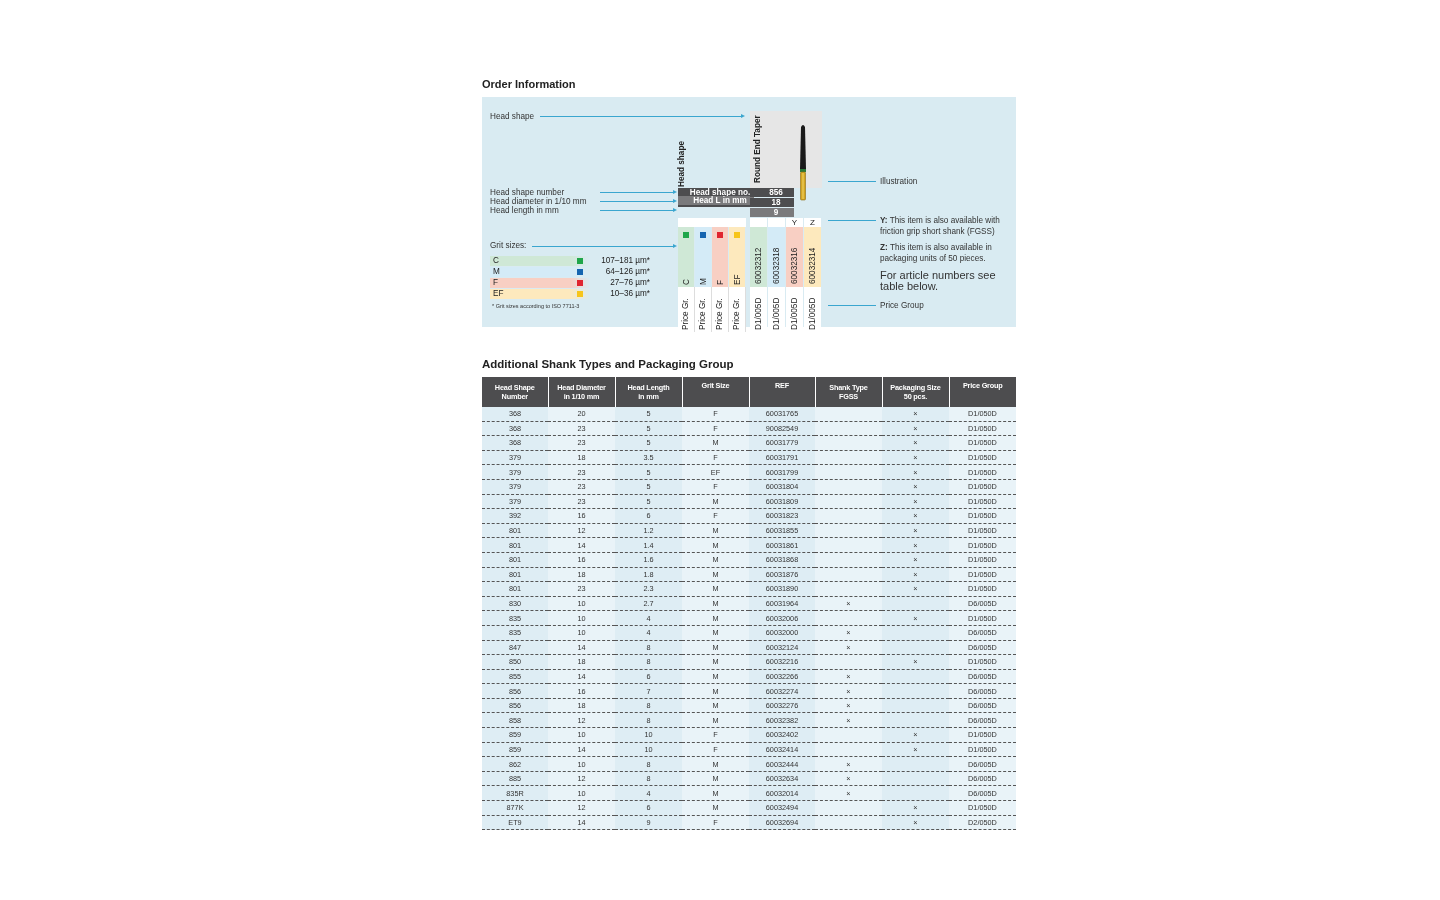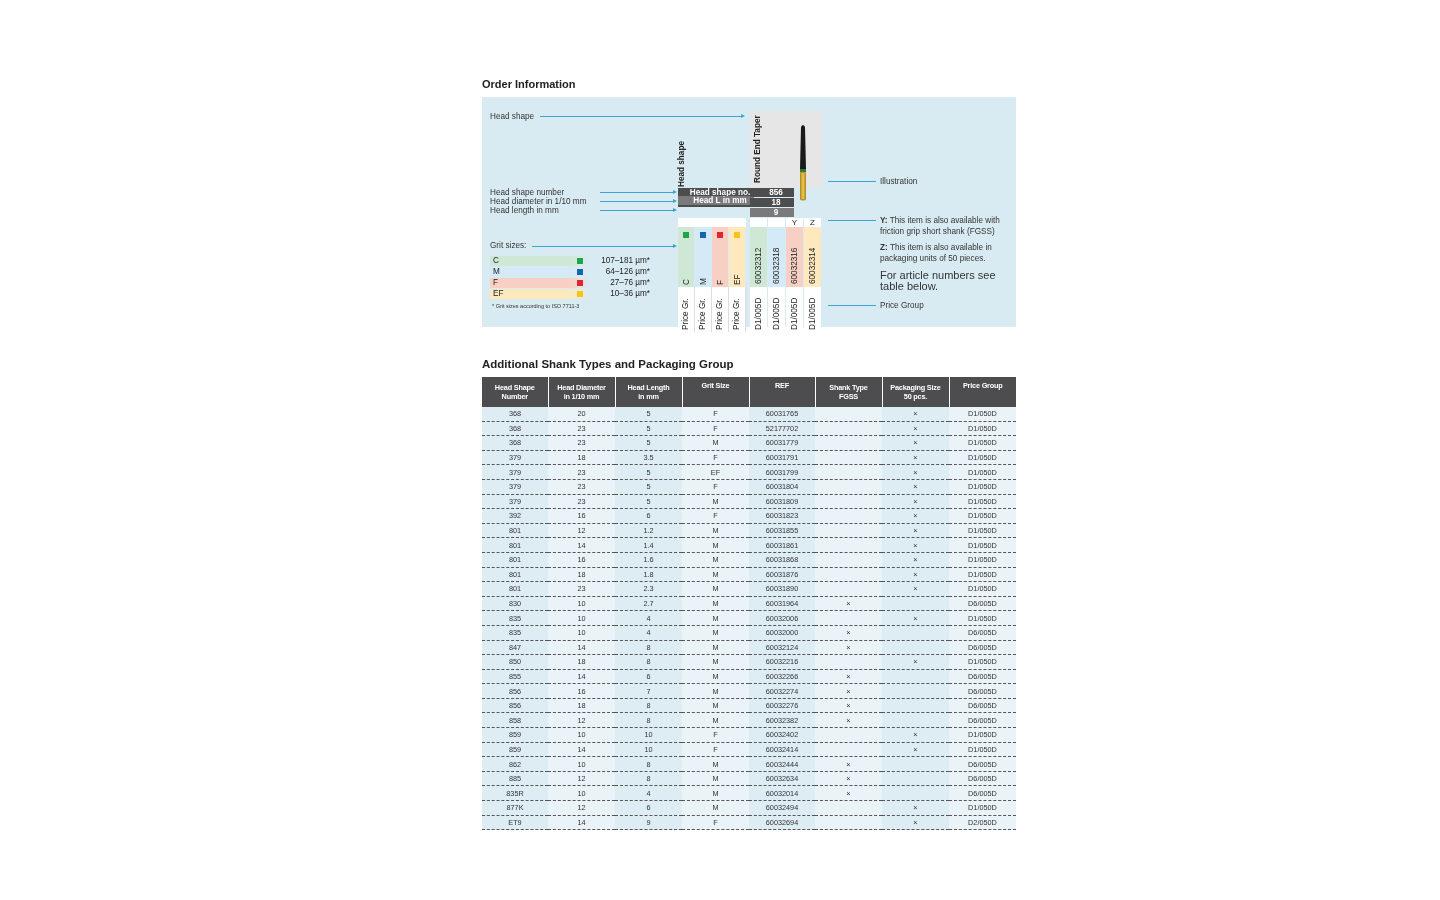--- a/index.html
+++ b/index.html
@@ -257,21 +257,21 @@
         <td>60031765</td>
         <td></td>
         <td>×</td>
         <td>D1/050D</td>
       </tr>
       <tr>
         <td>368</td>
         <td>23</td>
         <td>5</td>
         <td>F</td>
-        <td>52177702</td>
+        <td>90082549</td>
         <td></td>
         <td>×</td>
         <td>D1/050D</td>
       </tr>
       <tr>
         <td>368</td>
         <td>23</td>
         <td>5</td>
         <td>M</td>
         <td>60031779</td>

